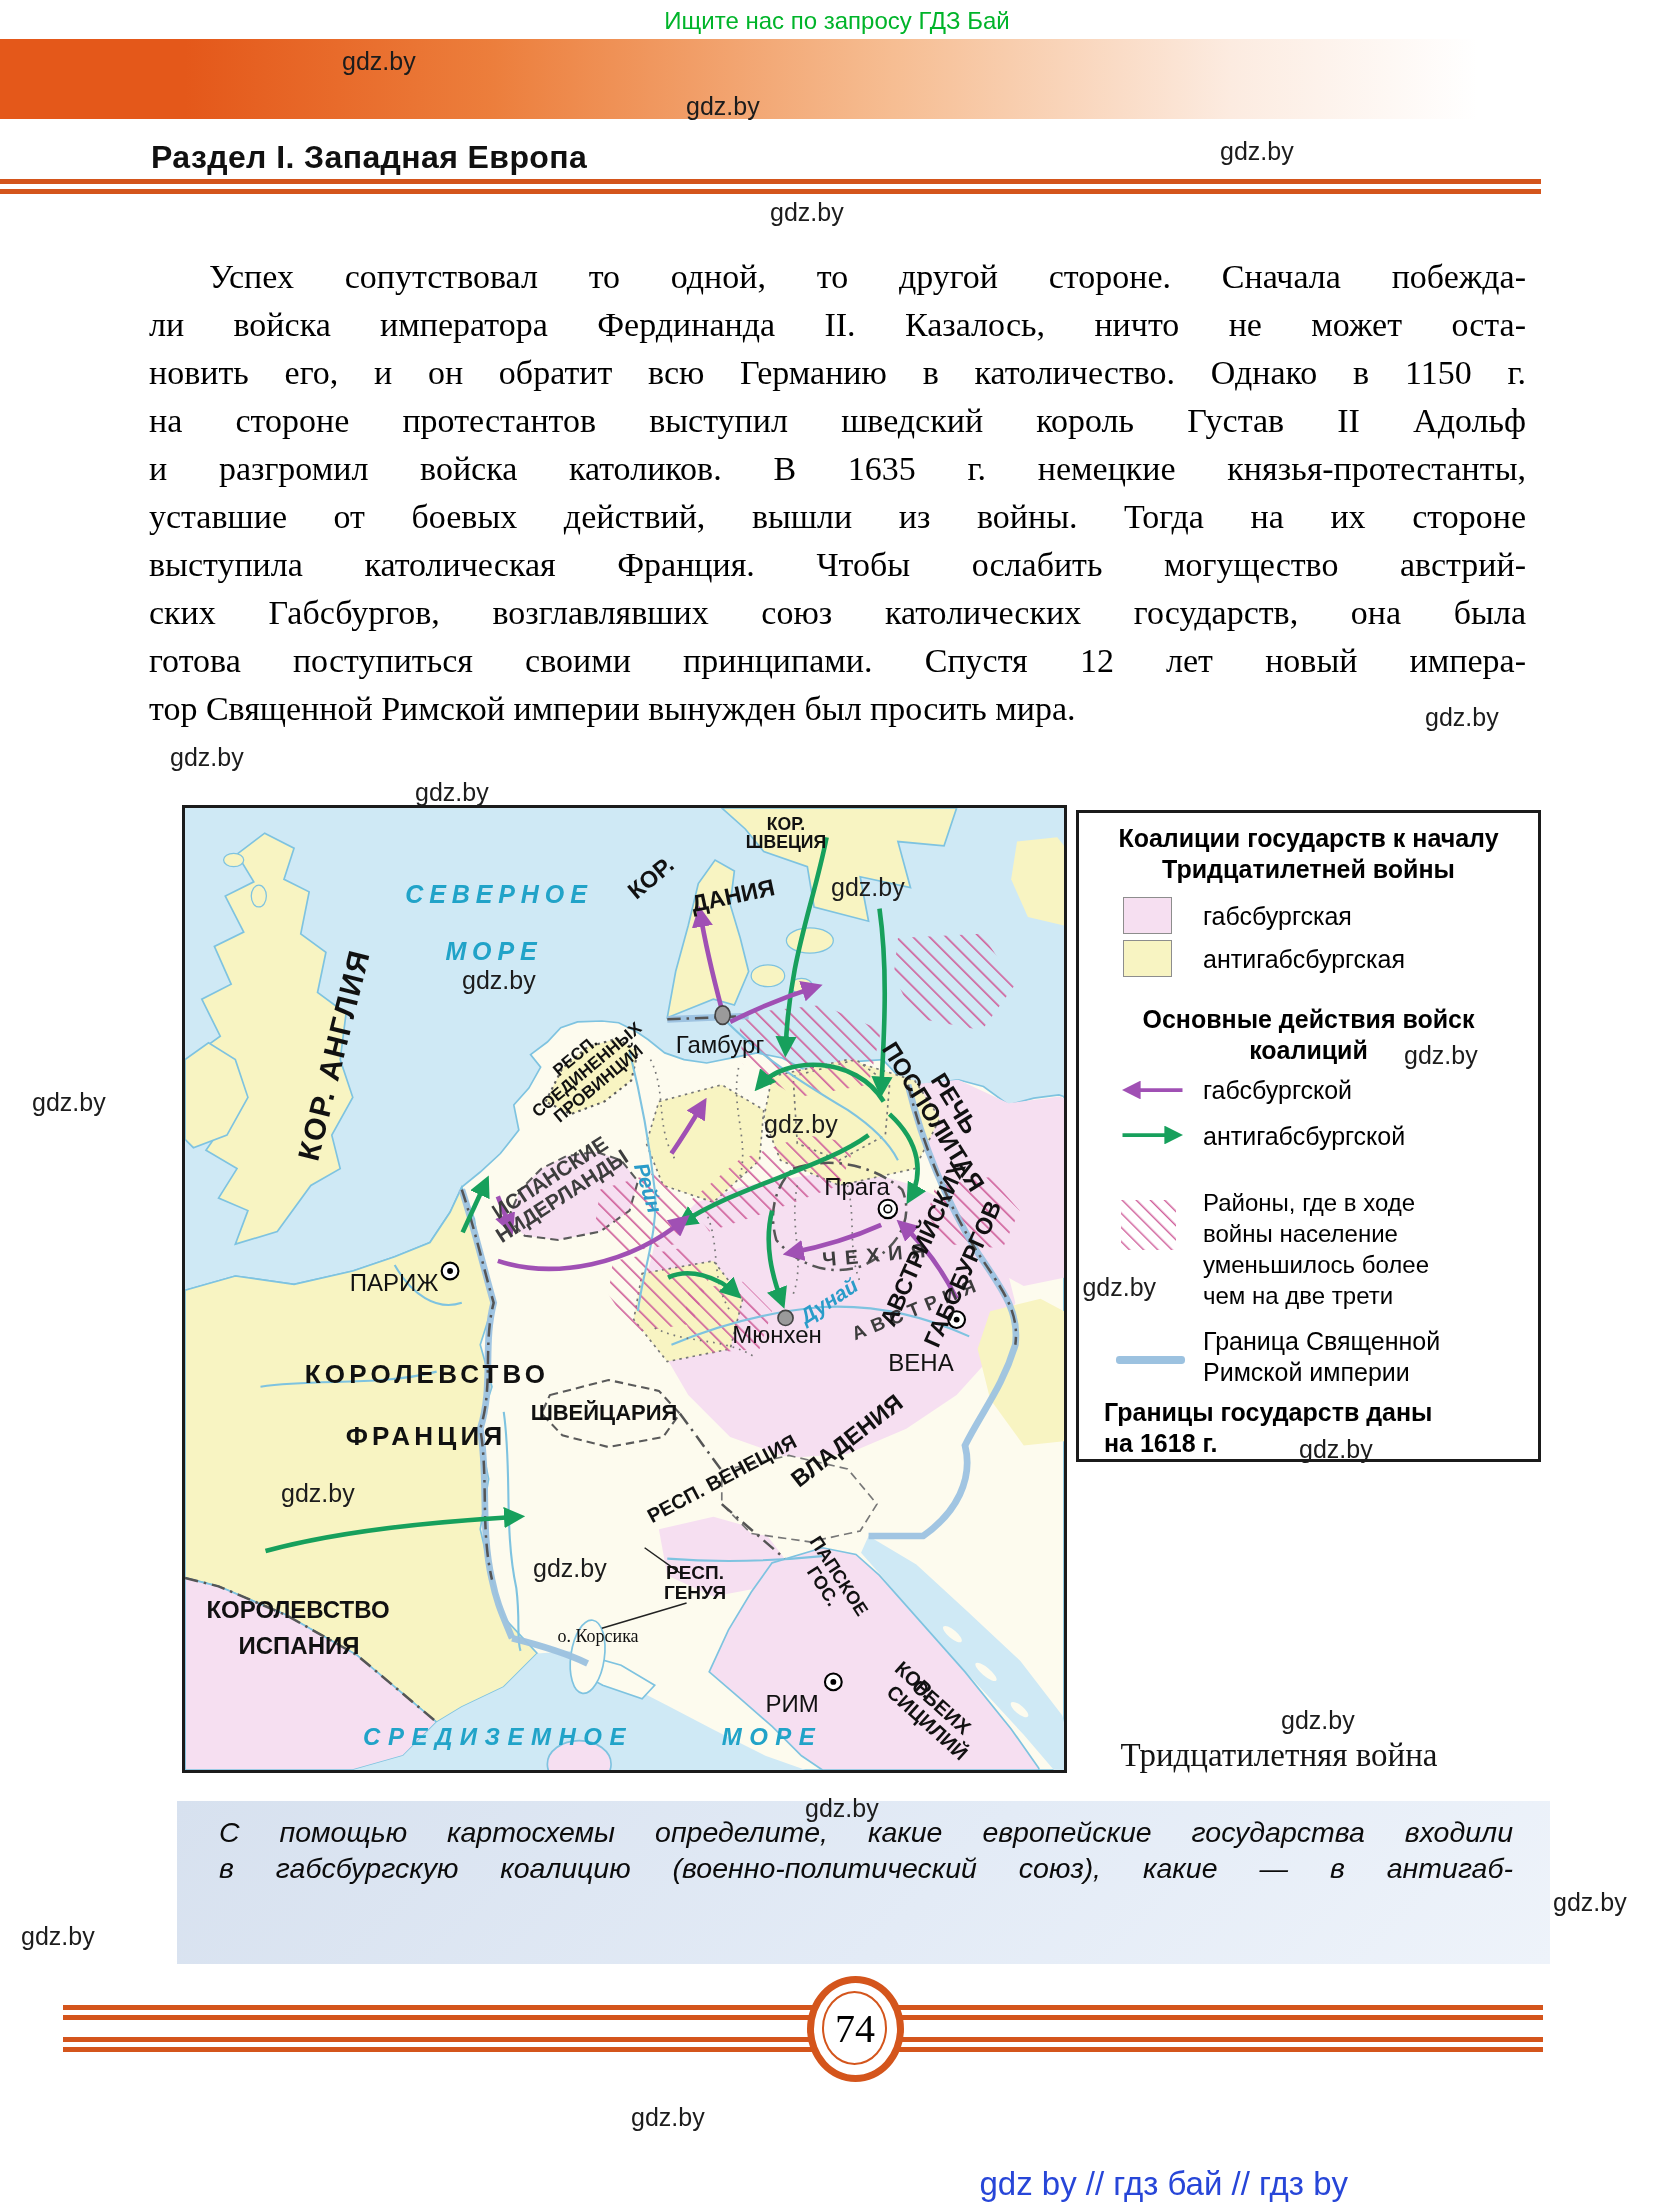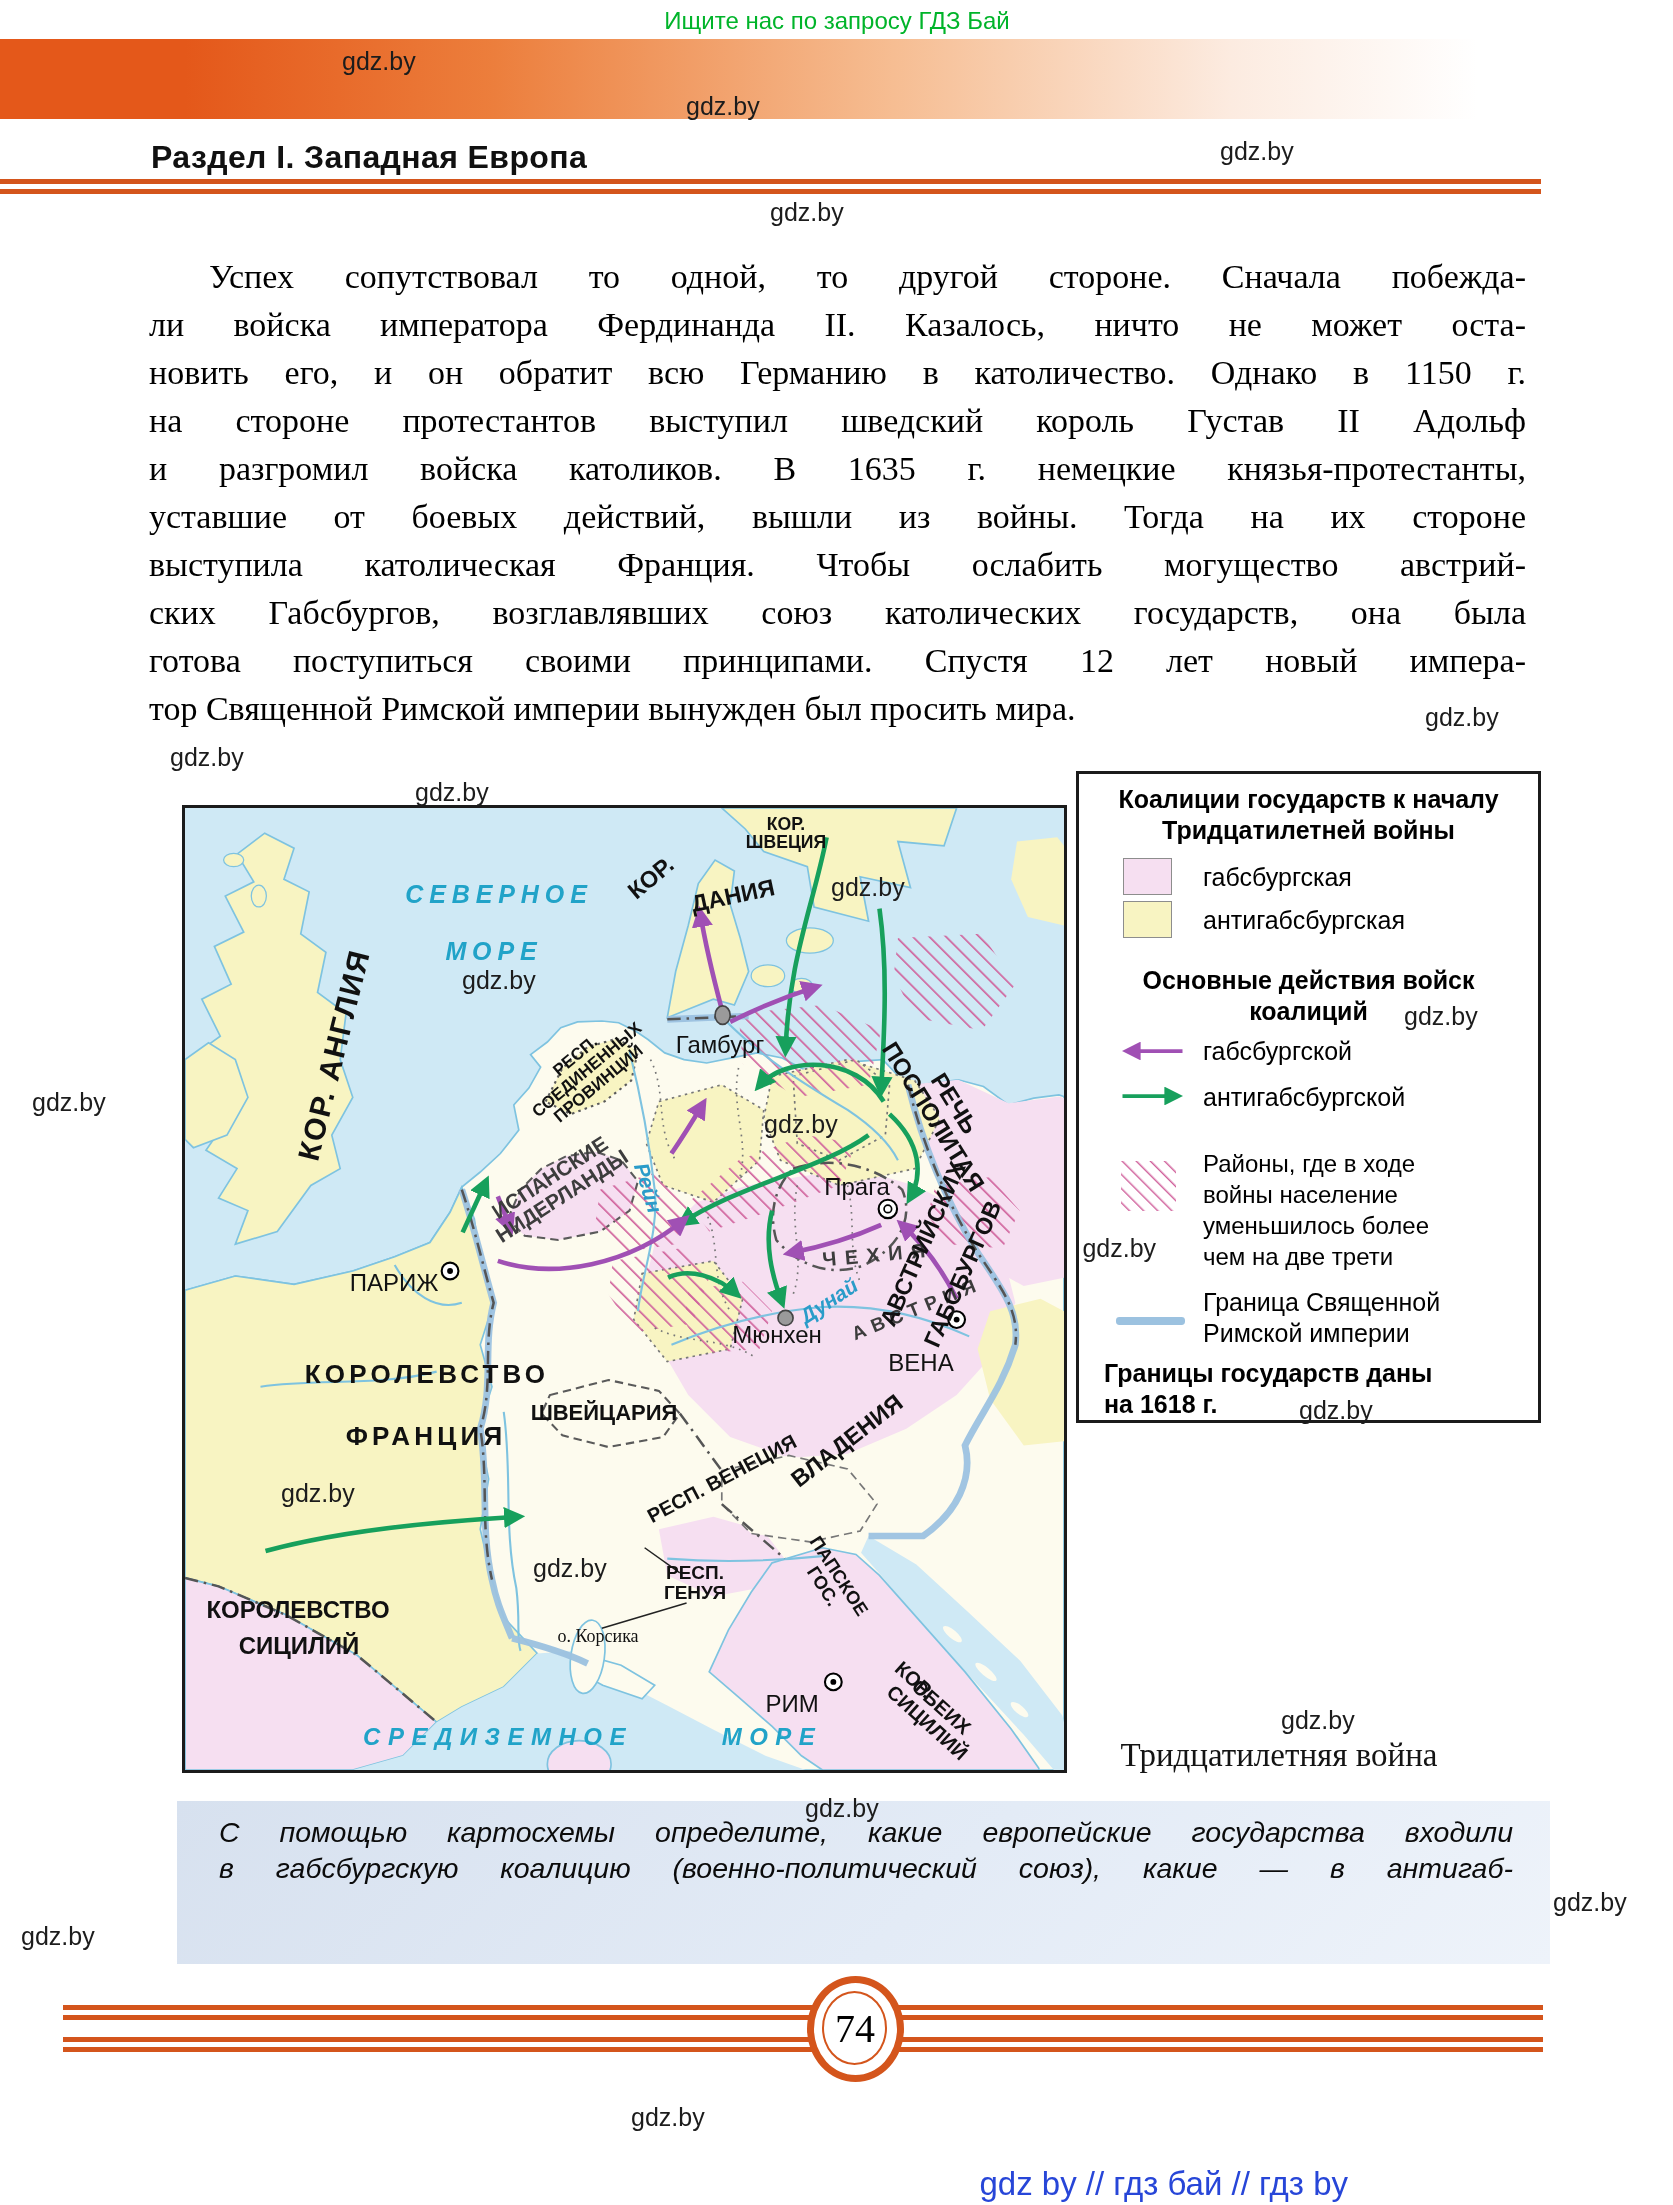--- a/index.html
+++ b/index.html
@@ -20,21 +20,21 @@
   
   .map { position:absolute; left:182px; top:805px; width:885px; height:968px; border:3.4px solid #1b1b1b; background:#cfe9f5; }
   .map svg { position:absolute; left:0; top:0; }
   .mlabel { position:absolute; transform:translate(-50%,-50%); white-space:pre-line; text-align:center;
             color:#111; font-weight:700; line-height:1.05; z-index:10; }
   .mcity  { position:absolute; transform:translate(-50%,-50%); color:#111; font-weight:400; font-size:24px; z-index:10; white-space:nowrap;}
   .msea   { position:absolute; transform:translate(-50%,-50%); color:#21a3c8; font-style:italic; font-weight:700; z-index:10; white-space:nowrap;}
   .mriver { position:absolute; transform:translate(-50%,-50%); color:#2a9cc9; font-style:italic; font-weight:700; font-size:21px; z-index:10; white-space:nowrap;}
   .mgrey  { position:absolute; transform:translate(-50%,-50%); color:#3c3c3c; font-weight:600; z-index:10; white-space:nowrap;}
   
-  .legend { position:absolute; left:1076px; top:771px; width:465px; height:652px; background:#fff; border:3.4px solid #1b1b1b; z-index:20; }
+  .legend { position:absolute; left:1076px; top:810px; width:465px; height:652px; background:#fff; border:3.4px solid #1b1b1b; z-index:20; }
   .legend .title { position:absolute; left:0; top:10px; width:100%; text-align:center; font-weight:700; font-size:25px; line-height:1.25; white-space:pre-line; color:#000;}
   .lg-label { position:absolute; font-size:25px; color:#000; white-space:pre-line; }
   .lg-swatch { position:absolute; left:44px; width:49px; height:37px; border:1.7px solid #8d8d8d; }
   .caption { position:absolute; left:1082px; top:1737px; width:394px; text-align:center;
              font-family:"Liberation Serif",serif; font-size:33px; color:#141414; }
   .taskbox { position:absolute; left:177px; top:1801px; width:1373px; height:163px;
              background:linear-gradient(135deg,#d7e1ef 0%,#e3ebf6 55%,#eef3fa 100%);
              padding:13.4px 37px 0 42px; }
   .tline { font-style:italic; font-size:28.5px; color:#0b0b0b; height:36px; line-height:36px;
            text-align:justify; text-align-last:justify; white-space:nowrap; }
@@ -251,21 +251,21 @@
   <div class="mcity" style="left:535px;top:237px;">Гамбург</div>
   <div class="mcity" style="left:672px;top:379px;">Прага</div>
   <div class="mgrey" style="left:693px;top:447px;font-size:20px;letter-spacing:8.4px;transform:translate(-50%,-50%) rotate(-5deg);">ЧЕХИЯ</div>
   <div class="mgrey" style="left:732px;top:501px;font-size:19px;letter-spacing:6.7px;transform:translate(-50%,-50%) rotate(-22deg);">АВСТРИЯ</div>
   <div class="mcity" style="left:736px;top:555px;">ВЕНА</div>
   <div class="mcity" style="left:592px;top:527px;">Мюнхен</div>
   <div class="mcity" style="left:209px;top:475px;">ПАРИЖ</div>
   <div class="mlabel" style="left:242px;top:567px;font-size:26px;letter-spacing:4.2px;font-weight:700;">КОРОЛЕВСТВО</div>
   <div class="mlabel" style="left:241px;top:629px;font-size:26px;letter-spacing:4.2px;font-weight:700;">ФРАНЦИЯ</div>
   <div class="mlabel" style="left:113px;top:802px;font-size:24px;">КОРОЛЕВСТВО</div>
-  <div class="mlabel" style="left:114px;top:838px;font-size:24px;">СИЦИЛИЙ</div>
+  <div class="mlabel" style="left:114px;top:838px;font-size:24px;">ИСПАНИЯ</div>
   <div class="mcity" style="left:413px;top:828px;font-size:18px;font-family:'Liberation Serif',serif;">о. Корсика</div>
   <div class="mlabel" style="left:510px;top:775px;font-size:19px;">РЕСП.
 ГЕНУЯ</div>
   <div class="mcity" style="left:607px;top:896px;">РИМ</div>
   <div class="mlabel" style="left:646px;top:773px;font-size:18.4px;transform:translate(-50%,-50%) rotate(57deg);">ПАПСКОЕ
 ГОС.</div>
   <div class="mlabel" style="left:729px;top:872px;font-size:20px;transform:translate(-50%,-50%) rotate(42deg);">КОР.</div>
   <div class="mlabel" style="left:749px;top:907px;font-size:20px;transform:translate(-50%,-50%) rotate(42deg);">ОБЕИХ СИЦИЛИЙ</div>
   <div class="mlabel" style="left:419px;top:605px;font-size:22px;">ШВЕЙЦАРИЯ</div>
   <div class="mlabel" style="left:537px;top:671px;font-size:20px;transform:translate(-50%,-50%) rotate(-28deg);">РЕСП. ВЕНЕЦИЯ</div>

